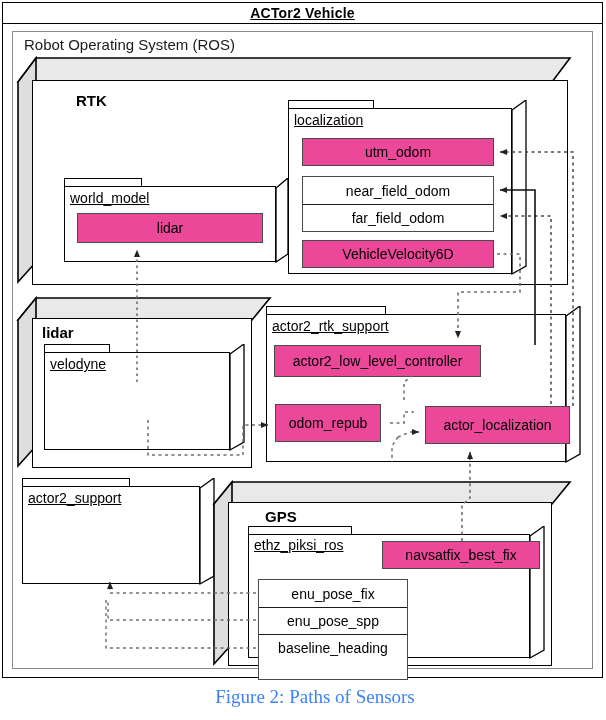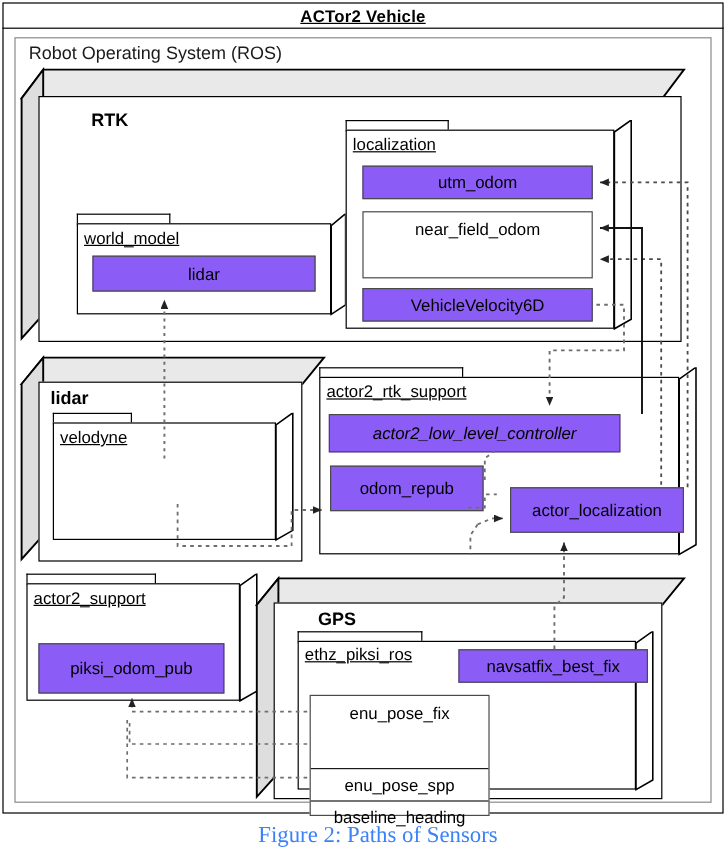--- a/index.html
+++ b/index.html
@@ -25,21 +25,21 @@
 
   
   .pkg{background:#fff;border:1.3px solid #000;}
   .pkg-top{position:absolute;background:#fff;border:1.3px solid #000;border-bottom:none;}
   .pkg-label{position:absolute;font-size:14px;text-decoration:underline;white-space:nowrap;}
 
   
   .machine-title{position:absolute;font-weight:bold;font-size:15px;white-space:nowrap;}
 
   
-  .leaf{position:absolute;background:#8b5cf6;border:1.4px solid #4a4a4a;
+  .leaf{position:absolute;background:#ec4899;border:1.4px solid #4a4a4a;
         display:flex;align-items:center;justify-content:center;
         font-size:14px;white-space:nowrap;box-sizing:border-box;}
   .grp{position:absolute;background:#fff;border:1.4px solid #4a4a4a;box-sizing:border-box;}
   .grp .row{box-sizing:border-box;display:flex;align-items:center;justify-content:center;
             font-size:14px;white-space:nowrap;}
   .grp .row + .row{border-top:1.4px solid #1a1a1a;}
 
   
   #wires{position:absolute;left:0;top:0;width:606px;height:720px;pointer-events:none;}
 
@@ -84,20 +84,21 @@
   <div class="abs pkg" style="left:288px;top:108px;width:224px;height:166px;"></div>
   <svg class="abs" style="left:506px;top:100px;width:26px;height:182px;">
     <polygon points="6,10 20,0 20,166 6,174" fill="#fff" stroke="#000" stroke-width="1.3"></polygon>
   </svg>
   <div class="pkg-label" style="left:294px;top:112px;">localization</div>
 
   <div class="leaf" style="left:302px;top:138px;width:192px;height:28px;">utm_odom</div>
 
   <div class="grp" style="left:302px;top:176px;width:192px;height:56px;">
     <div class="row" style="height:27px;">near_field_odom</div>
+    <div class="row" style="height:27px;">far_field_odom</div>
   </div>
 
   <div class="leaf" style="left:302px;top:240px;width:192px;height:28px;">VehicleVelocity6D</div>
 
   <svg class="abs" style="left:14px;top:296px;width:260px;height:26px;">
     <polygon points="4,24 22,2 256,2 238,24" fill="#e9e9e9" stroke="#000" stroke-width="1.6"></polygon>
   </svg>
   <svg class="abs" style="left:14px;top:296px;width:30px;height:176px;">
     <polygon points="22,2 22,150 4,170 4,24" fill="#dedede" stroke="#000" stroke-width="1.6"></polygon>
   </svg>
@@ -111,31 +112,30 @@
   </svg>
   <div class="pkg-label" style="left:50px;top:356px;">velodyne</div>
 
   <div class="abs pkg-top" style="left:266px;top:306px;width:120px;height:10px;"></div>
   <div class="abs pkg" style="left:266px;top:314px;width:300px;height:148px;"></div>
   <svg class="abs" style="left:560px;top:306px;width:26px;height:164px;">
     <polygon points="6,10 20,0 20,148 6,156" fill="#fff" stroke="#000" stroke-width="1.3"></polygon>
   </svg>
   <div class="pkg-label" style="left:272px;top:318px;">actor2_rtk_support</div>
 
-  <div class="leaf" style="left:274px;top:345px;width:243px;height:32px;font-style:italic;">actor2_low_level_controller</div>
-  <div class="leaf" style="left:275px;top:388px;width:128px;height:38px;">odom_repub</div>
+  <div class="leaf" style="left:274px;top:345px;width:207px;height:32px;">actor2_low_level_controller</div>
+  <div class="leaf" style="left:275px;top:404px;width:106px;height:38px;">odom_repub</div>
   <div class="leaf" style="left:425px;top:406px;width:145px;height:38px;">actor_localization</div>
 
   <div class="abs pkg-top" style="left:22px;top:478px;width:108px;height:10px;"></div>
   <div class="abs pkg" style="left:22px;top:486px;width:178px;height:98px;"></div>
   <svg class="abs" style="left:194px;top:478px;width:26px;height:114px;">
     <polygon points="6,10 20,0 20,98 6,106" fill="#fff" stroke="#000" stroke-width="1.3"></polygon>
   </svg>
   <div class="pkg-label" style="left:28px;top:490px;">actor2_support</div>
-  <div class="leaf" style="left:32px;top:536px;width:155px;height:42px;">piksi_odom_pub</div>
 
   <svg class="abs" style="left:210px;top:480px;width:364px;height:26px;">
     <polygon points="4,24 22,2 360,2 342,24" fill="#e9e9e9" stroke="#000" stroke-width="1.6"></polygon>
   </svg>
   <svg class="abs" style="left:210px;top:480px;width:30px;height:192px;">
     <polygon points="22,2 22,164 4,184 4,24" fill="#dedede" stroke="#000" stroke-width="1.6"></polygon>
   </svg>
   <div class="abs node3d" style="left:228px;top:502px;width:324px;height:164px;"></div>
   <div class="machine-title" style="left:265px;top:508px;">GPS</div>
 
@@ -143,21 +143,21 @@
   <div class="abs pkg" style="left:248px;top:534px;width:282px;height:124px;"></div>
   <svg class="abs" style="left:524px;top:526px;width:26px;height:140px;">
     <polygon points="6,10 20,0 20,124 6,132" fill="#fff" stroke="#000" stroke-width="1.3"></polygon>
   </svg>
   <div class="pkg-label" style="left:254px;top:537px;">ethz_piksi_ros</div>
 
   <div class="leaf" style="left:382px;top:541px;width:158px;height:28px;">navsatfix_best_fix</div>
 
   <div class="grp" style="left:258px;top:579px;width:150px;height:101px;">
     <div class="row" style="height:27px;">enu_pose_fix</div>
-    <div class="row" style="height:27px;margin-top:33px;">enu_pose_spp</div>
+    <div class="row" style="height:27px;">enu_pose_spp</div>
     <div class="row" style="height:27px;">baseline_heading</div>
   </div>
 
   <svg id="wires">
     <defs>
       <marker id="ah" markerWidth="9" markerHeight="9" refX="7.4" refY="3.2" orient="auto" markerUnits="userSpaceOnUse">
         <path d="M0,0 L7.6,3.2 L0,6.4 z" fill="#222"></path>
       </marker>
     </defs>
 

